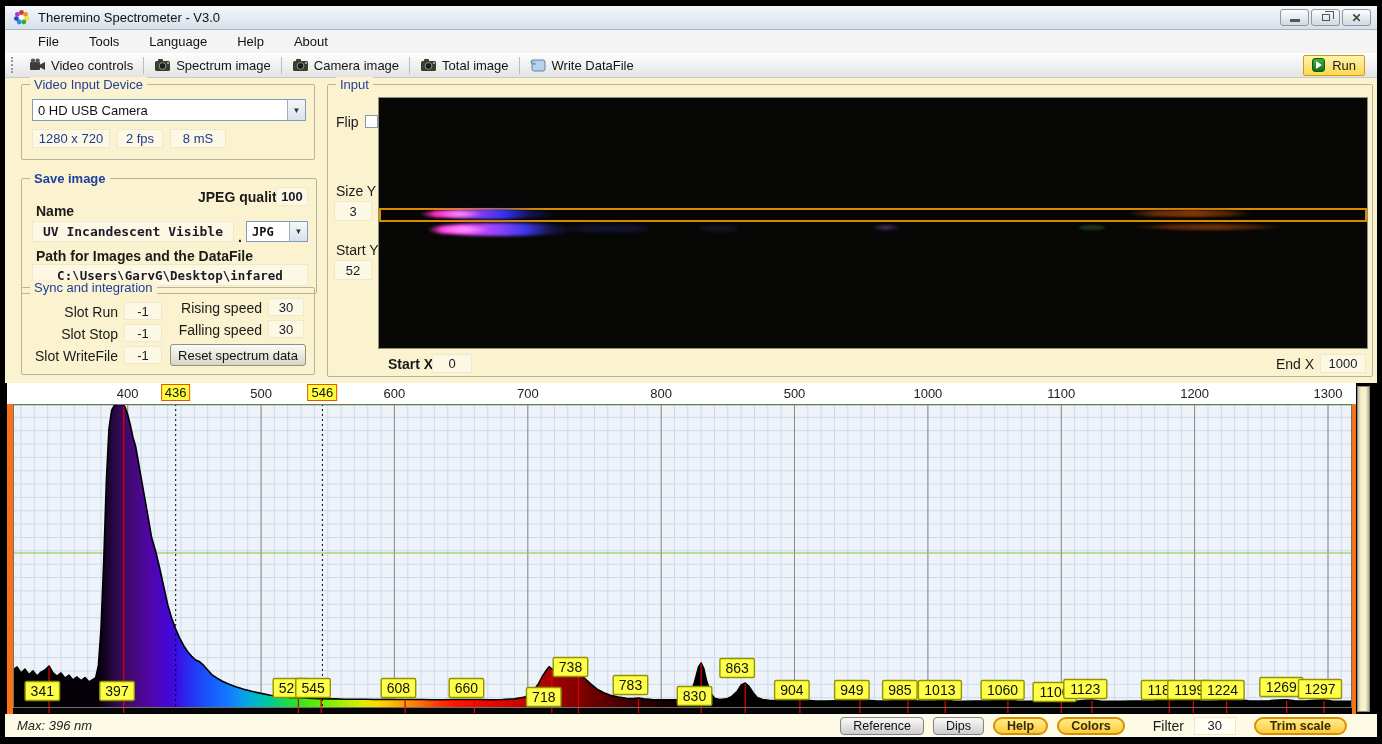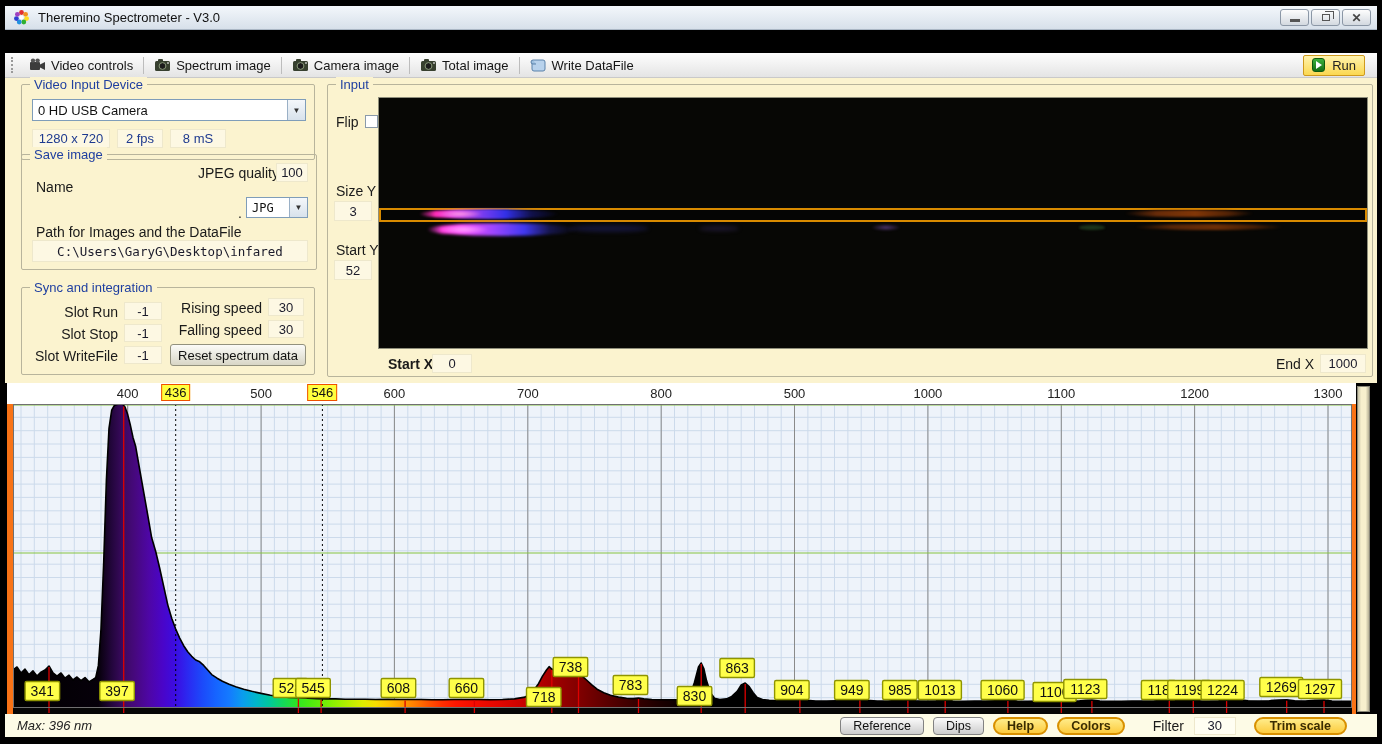--- a/index.html
+++ b/index.html
@@ -117,20 +117,27 @@
         </div>
       <div class="wbtn">
           <div class="glyph-restore"></div>
         </div>
       <div class="wbtn">
           <span class="glyph-close">✕</span>
         </div>
     </div>
   </div>
 
+  <div id="menubar" class="abs">
+    <span class="menu-item">File</span>
+    <span class="menu-item">Tools</span>
+    <span class="menu-item">Language</span>
+    <span class="menu-item">Help</span>
+    <span class="menu-item">About</span>
+  </div>
 
   <div id="toolbar" class="abs">
     <div id="toolbar-grip"></div>
     <div class="tb-item">
       <svg class="tb-icon" viewBox="0 0 17 14">
         <rect x="1" y="4" width="10" height="8" rx="1" fill="#3c3c3c"></rect>
         <polygon points="11,6.5 16,4 16,12 11,9.5" fill="#3c3c3c"></polygon>
         <circle cx="4" cy="2.6" r="2.2" fill="#555"></circle>
           <circle cx="8.6" cy="2.6" r="2.2" fill="#555"></circle>
       </svg>
@@ -186,25 +193,26 @@
       <span class="group-title">Video Input Device</span>
       <div class="dropdown abs" style="left:10px; top:14px; width:274px;">
         <span class="dtext">0 HD USB Camera</span>
         <span class="darrow">▼</span>
       </div>
       <div class="vbox navy abs" style="left:10px; top:44px; width:78px; height:19px;">1280 x 720</div>
       <div class="vbox navy abs" style="left:95px; top:44px; width:46px; height:19px;">2 fps</div>
       <div class="vbox navy abs" style="left:148px; top:44px; width:56px; height:19px;">8 mS</div>
     </div>
 
-    <div class="group" style="left:16px; top:76px; width:296px; height:116px;">
+    <div class="group" style="left:16px; top:100px; width:296px; height:116px;font-weight:bold;">
       <span class="group-title">Save image</span>
       <span class="lbl abs" style="left:176px; top:10px;">JPEG quality</span>
       <div class="vbox abs" style="left:254px; top:8px; width:32px; height:19px;">100</div>
       <span class="lbl abs" style="left:14px; top:24px;">Name</span>
+      <div class="vbox mono abs" style="left:10px; top:42px; width:202px; height:21px; font-size:13px;">UV Incandescent Visible</div>
       <span class="lbl abs" style="left:216px; top:50px;">.</span>
       <div class="dropdown abs" style="left:224px; top:42px; width:62px; height:21px;">
         <span class="dtext mono" style="font-size:12px;">JPG</span>
         <span class="darrow">▼</span>
       </div>
       <span class="lbl abs" style="left:14px; top:69px;">Path for Images and the DataFile</span>
       <div class="vbox mono abs" style="left:10px; top:85px; width:276px; height:22px; font-size:12.5px;">C:\Users\GaryG\Desktop\infared</div>
     </div>
 
     <div class="group" style="left:16px; top:209px; width:294px; height:88px;">

